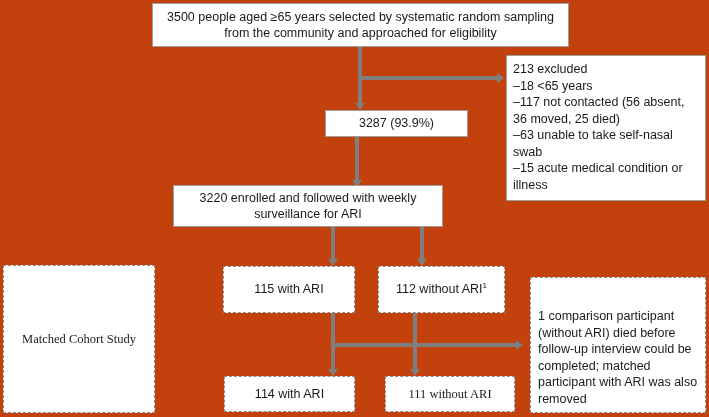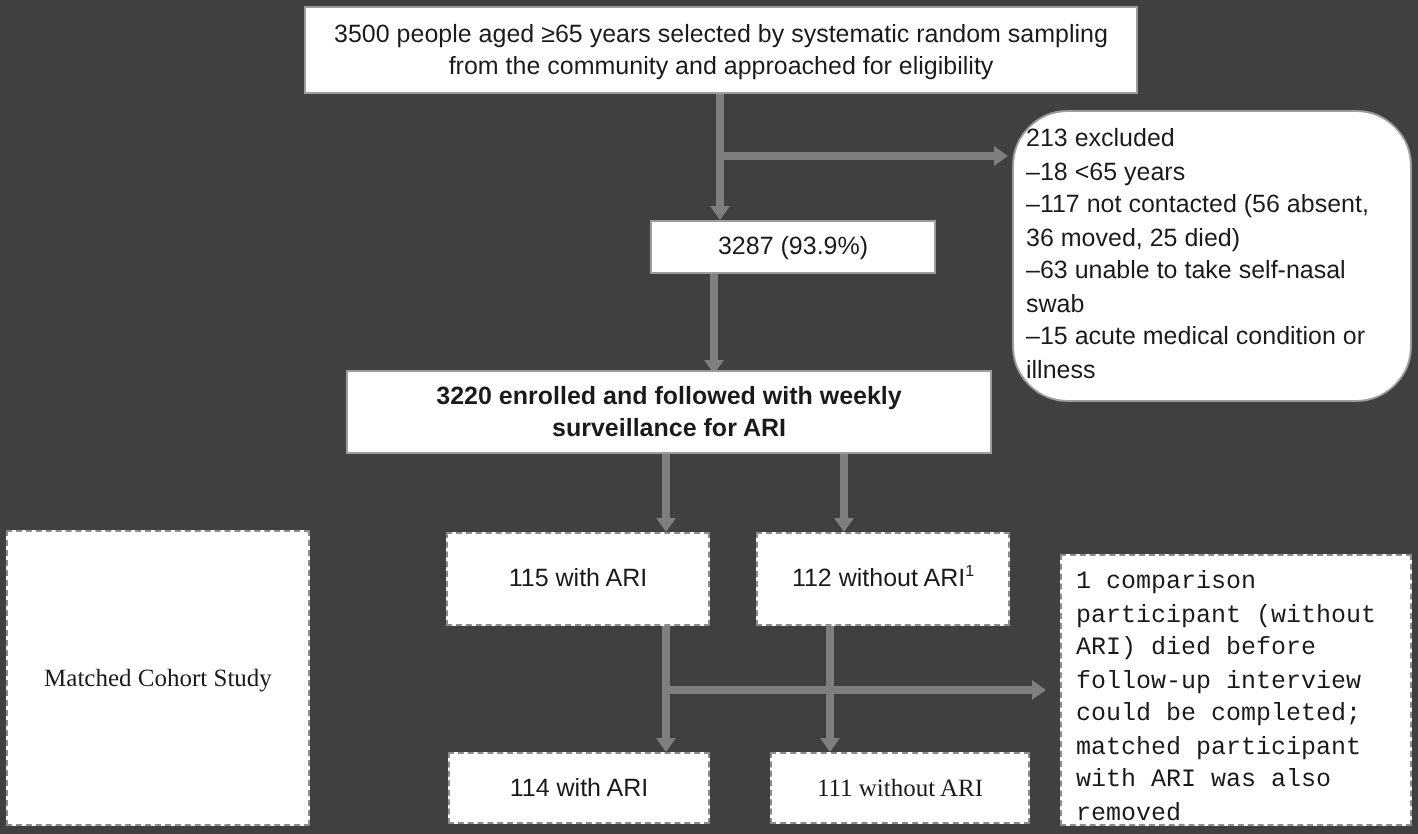--- a/index.html
+++ b/index.html
@@ -9,21 +9,21 @@
   }
   body {
     width: 709px; height: 417px;
     font-family: "Liberation Sans", sans-serif;
     color: #1a1a1a;
     overflow: hidden;
   }
   #flow {
     position: relative;
     width: 709px; height: 417px;
-    background: #404040;
+    background: #c2410c;
   }
   .box {
     position: absolute;
     display: flex;
     align-items: center;
     justify-content: center;
     text-align: center;
     background: #ffffff;
     line-height: 1.32;
     padding: 4px 8px;
@@ -80,36 +80,36 @@
   <div class="box solid f1" style="left:152px; top:3px; width:417px; height:44px;">
     <span class="txt">3500 people aged  ≥65 years selected by systematic random sampling from the community and approached for eligibility</span>
   </div>
 
   <div class="vline" style="left:358px; top:47px; width:4px; height:58px;"></div>
   <div class="arrow-down" style="left:355px; top:103px;"></div>
 
   <div class="hline" style="left:358px; top:76px; width:140px; height:4px;"></div>
   <div class="arrow-right" style="left:497px; top:73px;"></div>
 
-  <div class="box solid f2 left-al" style="left:506px; top:55px; width:200px; height:146px; align-items:flex-start; padding:5px 6px;border-radius:28px;">
+  <div class="box solid f2 left-al" style="left:506px; top:55px; width:200px; height:146px; align-items:flex-start; padding:5px 6px;">
     <span class="txt">213 excluded
    –18 &lt;65 years
    –117 not contacted (56 absent, 36 moved, 25 died)
    –63 unable to take self-nasal swab
    –15 acute medical condition or illness</span>
   </div>
 
   <div class="box solid f1" style="left:285px; top:110px; width:143px; height:27px;margin-left:40px;">
     <span class="txt">3287 (93.9%)</span>
   </div>
 
   <div class="vline" style="left:355px; top:137px; width:4px; height:45px;"></div>
   <div class="arrow-down" style="left:352px; top:180px;"></div>
 
-  <div class="box solid f1" style="left:173px; top:185px; width:323px; height:42px;font-weight:bold;">
+  <div class="box solid f1" style="left:173px; top:185px; width:270px; height:42px;">
     <span class="txt">3220 enrolled and followed with weekly surveillance for ARI</span>
   </div>
 
   <div class="vline" style="left:331px; top:227px; width:4px; height:34px;"></div>
   <div class="arrow-down" style="left:328px; top:259px;"></div>
 
   <div class="vline" style="left:420px; top:227px; width:4px; height:34px;"></div>
   <div class="arrow-down" style="left:417px; top:259px;"></div>
 
   <div class="box dashed f1" style="left:3px; top:265px; width:152px; height:148px;font-family:Liberation Serif, serif;">
@@ -126,21 +126,21 @@
 
   <div class="vline" style="left:331px; top:313px; width:4px; height:58px;"></div>
   <div class="arrow-down" style="left:328px; top:369px;"></div>
 
   <div class="vline" style="left:413px; top:313px; width:4px; height:58px;"></div>
   <div class="arrow-down" style="left:410px; top:369px;"></div>
 
   <div class="hline" style="left:331px; top:343px; width:186px; height:4px;"></div>
   <div class="arrow-right" style="left:516px; top:340px;"></div>
 
-  <div class="box dashed f2 left-al" style="left:530px; top:277px; width:176px; height:136px; align-items:flex-start; padding:5px 7px;font-family:Liberation Mono, monospace;">
+  <div class="box dashed f2 left-al" style="left:530px; top:277px; width:176px; height:136px; align-items:flex-end; padding:5px 7px;">
     <span class="txt">1 comparison participant (without ARI) died before follow-up interview could be completed; matched participant with ARI was also removed</span>
   </div>
 
   <div class="box dashed f1" style="left:224px; top:376px; width:131px; height:36px;">
     <span class="txt">114 with ARI</span>
   </div>
 
   <div class="box dashed f1" style="left:385px; top:376px; width:130px; height:36px;font-family:Liberation Serif, serif;">
     <span class="txt">111 without ARI</span>
   </div>

